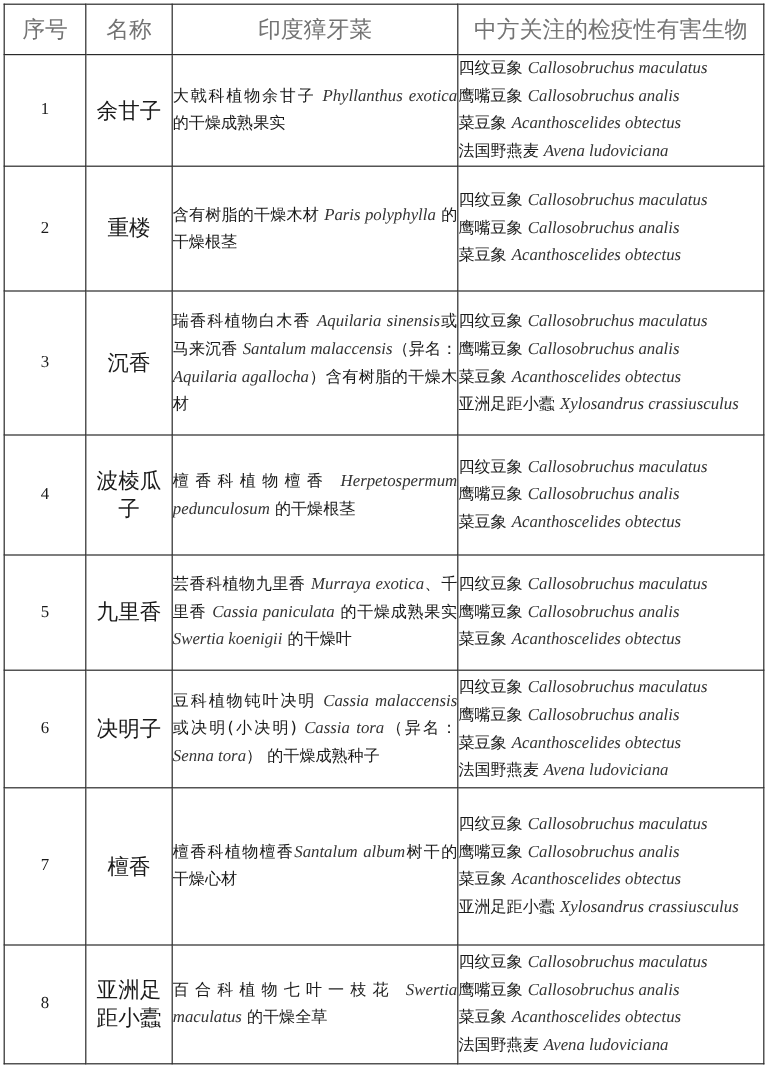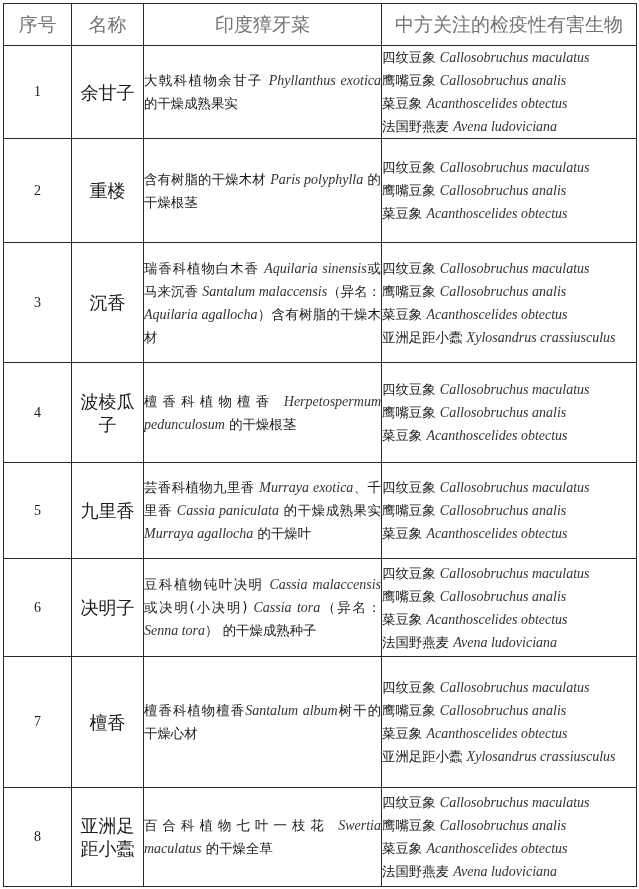--- a/index.html
+++ b/index.html
@@ -77,21 +77,21 @@
         <td class="desc"><span>檀香科植物檀香 </span><span class="lat">Herpetospermum pedunculosum</span><span> 的干燥根茎</span></td>
         <td class="pests">
           <span class="pest-line"><span>四纹豆象</span> <span class="lat">Callosobruchus maculatus</span></span>
           <span class="pest-line"><span>鹰嘴豆象</span> <span class="lat">Callosobruchus analis</span></span>
           <span class="pest-line"><span>菜豆象</span> <span class="lat">Acanthoscelides obtectus</span></span>
         </td>
       </tr>
       <tr style="height: 96px;">
         <td class="num">5</td>
         <td class="name">九里香</td>
-        <td class="desc"><span>芸香科植物九里香 </span><span class="lat">Murraya exotica</span><span>、千里香 </span><span class="lat">Cassia paniculata</span><span> 的干燥成熟果实 </span><span class="lat">Murraya agallocha</span><span> 的干燥叶</span></td>
+        <td class="desc"><span>芸香科植物九里香 </span><span class="lat">Murraya exotica</span><span>、千里香 </span><span class="lat">Cassia paniculata</span><span> 的干燥成熟果实 </span><span class="lat">Swertia koenigii</span><span> 的干燥叶</span></td>
         <td class="pests">
           <span class="pest-line"><span>四纹豆象</span> <span class="lat">Callosobruchus maculatus</span></span>
           <span class="pest-line"><span>鹰嘴豆象</span> <span class="lat">Callosobruchus analis</span></span>
           <span class="pest-line"><span>菜豆象</span> <span class="lat">Acanthoscelides obtectus</span></span>
         </td>
       </tr>
       <tr style="height: 98px;">
         <td class="num">6</td>
         <td class="name">决明子</td>
         <td class="desc"><span>豆科植物钝叶决明 </span><span class="lat">Cassia malaccensis</span><span> 或决明(小决明) </span><span class="lat">Cassia tora</span><span>（异名：</span><span class="lat">Senna tora</span><span>） 的干燥成熟种子</span></td>

